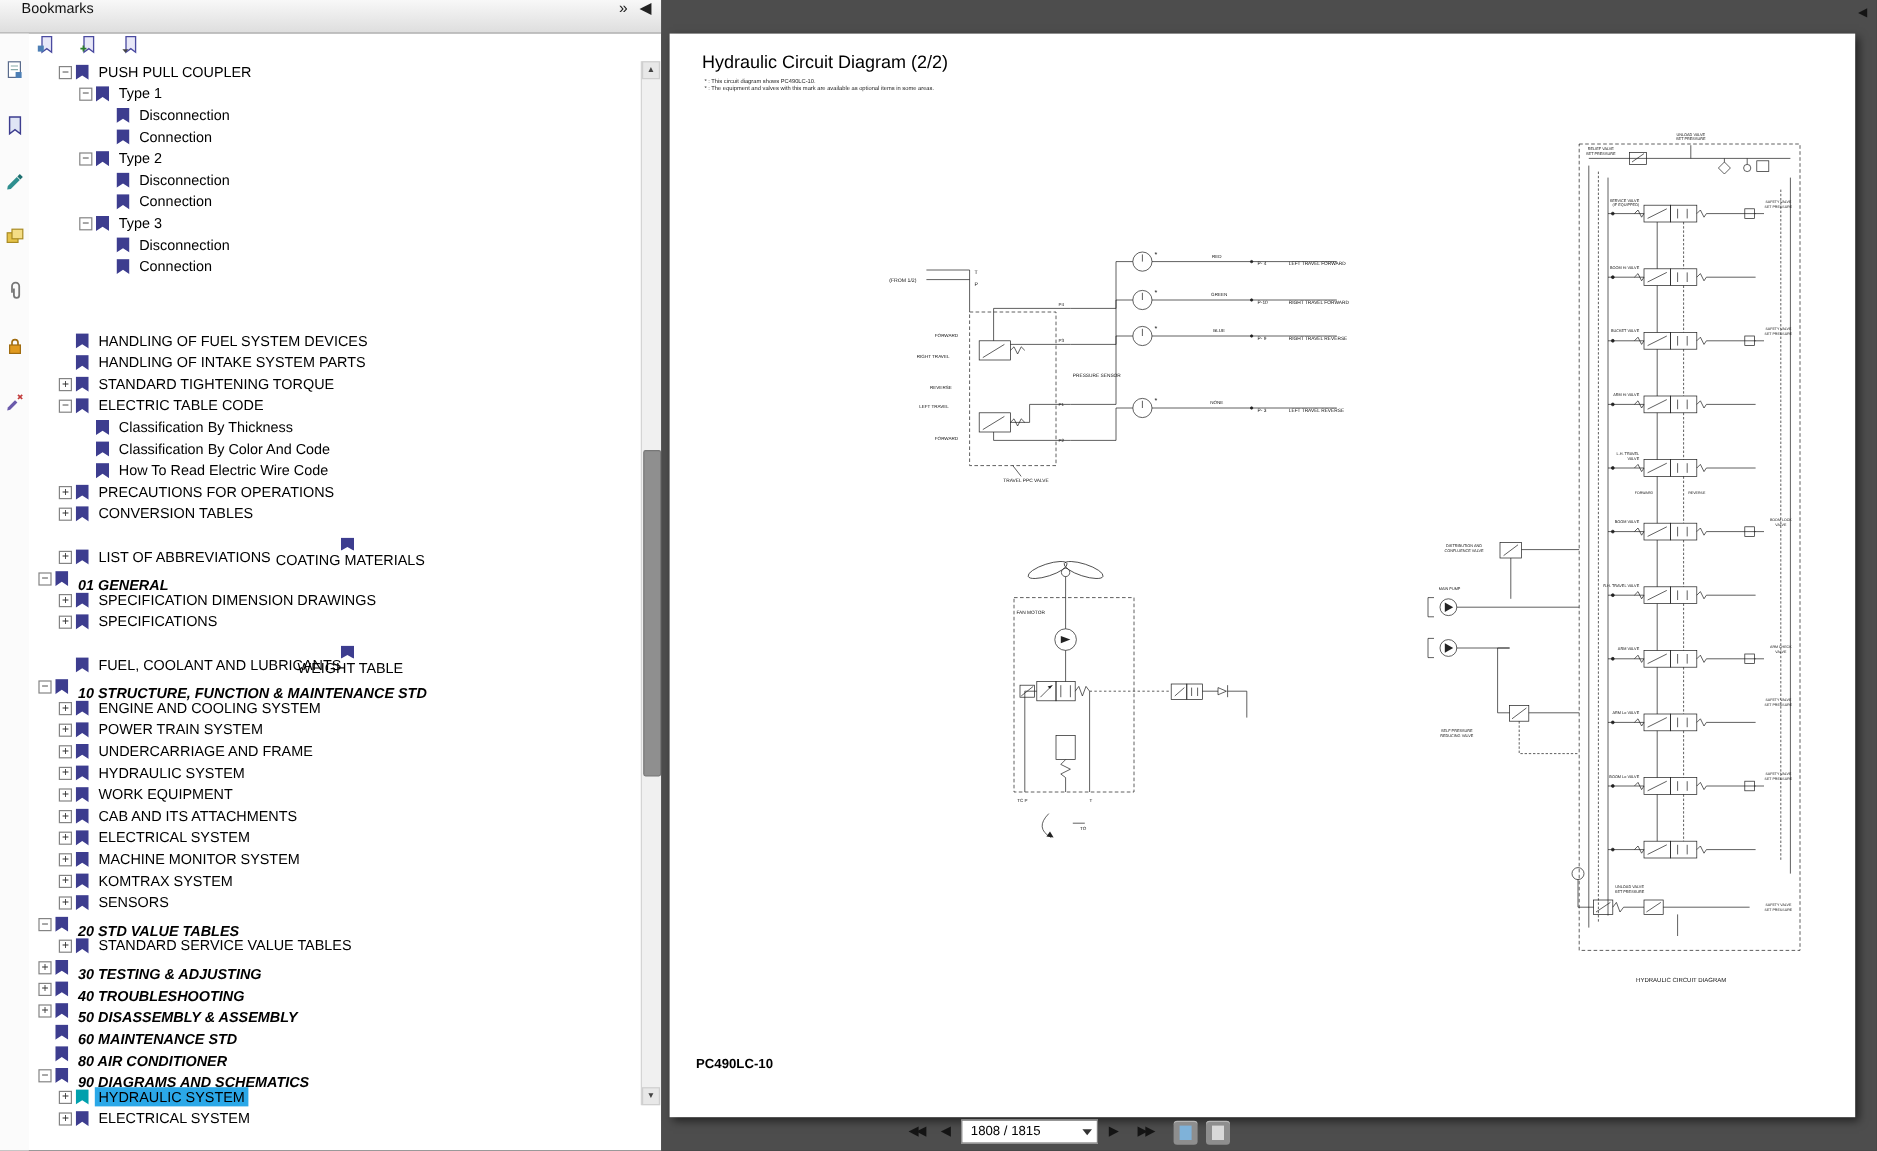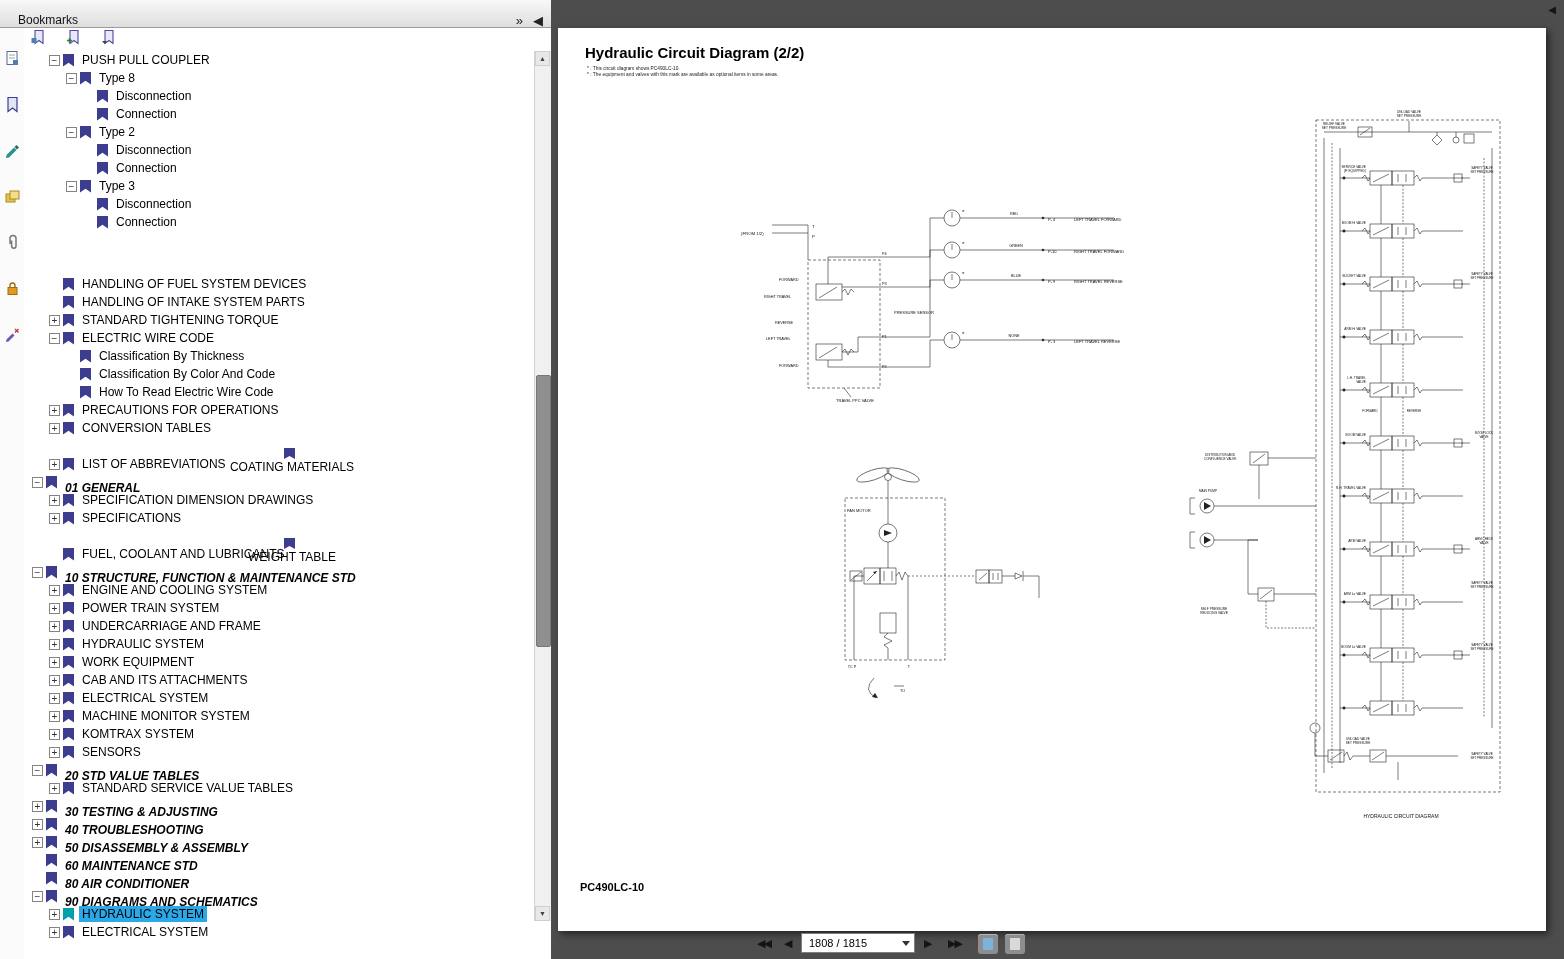--- a/index.html
+++ b/index.html
@@ -2,21 +2,21 @@
 <html><head>
 <meta charset="utf-8">
 <style>
   html,body{margin:0;padding:0;background:#333;}
   .app{position:relative;width:1564px;height:959px;background:#4d4d4d;overflow:hidden;
        font-family:"Liberation Sans",sans-serif;-webkit-font-smoothing:antialiased;}
   
   .sidebar{position:absolute;left:0;top:0;width:551px;height:959px;background:#fff;}
   .sidebar-header{position:absolute;left:0;top:0;right:0;height:27px;
        background:linear-gradient(#f8f8f8,#dedede);border-bottom:1px solid #9b9b9b;
-       display:flex;align-items:flex-end;font-size:12px;color:#111;gap:28px;}
+       display:flex;align-items:flex-start;font-size:12px;color:#111;gap:28px;}
   .sidebar-header .title{margin-left:18px;}
   .hdr-icons{margin-left:auto;display:flex;align-items:center;gap:10px;margin-right:8px;}
   .hdr-icon{font-size:13px;color:#222;cursor:default;line-height:1;}
   .left-strip{position:absolute;left:0;top:28px;width:24px;bottom:0;background:#fbfbfb;
        display:flex;flex-direction:column;align-items:center;padding-top:22px;gap:29px;}
   .strip-icon{width:17px;height:17px;}
   .bm-toolbar{position:absolute;left:24px;top:29px;height:22px;display:flex;gap:18px;padding-left:6px;}
   .bm-tool{width:17px;height:17px;}
   .tree{position:absolute;left:24px;top:51px;right:16px;bottom:0;overflow:hidden;}
   .bm-row{height:18px;display:flex;align-items:center;font-size:12px;color:#000;white-space:nowrap;}
@@ -34,21 +34,21 @@
   .vs-arrow{position:absolute;left:0;width:15px;height:15px;background:#e8e8e8;border:1px solid #cfcfcf;
        box-sizing:border-box;font-size:7px;text-align:center;line-height:13px;color:#444;}
   .vs-up{top:0;} .vs-down{bottom:0;}
   .vs-thumb{position:absolute;left:1px;top:324px;width:13px;height:270px;background:#8f8f8f;
        border:1px solid #777;border-radius:2px;}
   
   .main{position:absolute;left:551px;top:0;right:0;bottom:0;background:#4d4d4d;}
   .corner-icon{position:absolute;right:8px;top:4px;font-size:10px;color:#141414;}
   .page{position:absolute;left:7px;top:28px;width:988px;height:903px;background:#fff;
        box-shadow:3px 3px 7px rgba(0,0,0,.55);}
-  .page-title{position:absolute;left:27px;top:16px;font-size:15px;font-weight:bold;color:#000;}
+  .page-title{position:absolute;left:27px;top:16px;font-size:15px;font-weight:normal;color:#000;}
   .page-notes{position:absolute;left:29px;top:38px;font-size:4.8px;line-height:5.6px;color:#222;}
   .page-model{position:absolute;left:22px;top:853px;font-size:11px;font-weight:bold;color:#000;text-align:center;}
   .diagram-svg{position:absolute;left:0;top:0;width:988px;height:903px;}
   
   .nav-btn{position:absolute;font-size:11px;color:#141414;line-height:1;letter-spacing:-2px;cursor:default;}
   .page-combo{position:absolute;left:801px;top:933px;width:114px;height:20px;background:#fff;
        border:1px solid #7e7e7e;box-sizing:border-box;font-size:11px;color:#000;
        display:flex;align-items:center;padding-left:7px;}
   .combo-caret{margin-left:auto;margin-right:4px;width:0;height:0;border-left:4px solid transparent;
        border-right:4px solid transparent;border-top:5px solid #333;}
@@ -139,21 +139,21 @@
 
     <div class="tree" id="bookmark-tree">
         <div class="bm-row" style="padding-left: 25px;">
           <span class="expander visible">−</span>
           <span class="bm-icon"></span>
           <span class="bm-label">PUSH PULL COUPLER</span>
         </div>
         <div class="bm-row" style="padding-left: 42px;">
           <span class="expander visible">−</span>
           <span class="bm-icon"></span>
-          <span class="bm-label">Type 8</span>
+          <span class="bm-label">Type 1</span>
         </div>
         <div class="bm-row" style="padding-left: 59px;">
           <span class="expander"></span>
           <span class="bm-icon"></span>
           <span class="bm-label">Disconnection</span>
         </div>
         <div class="bm-row" style="padding-left: 59px;">
           <span class="expander"></span>
           <span class="bm-icon"></span>
           <span class="bm-label">Connection</span>
@@ -199,21 +199,21 @@
           <span class="bm-label">HANDLING OF INTAKE SYSTEM PARTS</span>
         </div>
         <div class="bm-row" style="padding-left: 25px;">
           <span class="expander visible">+</span>
           <span class="bm-icon"></span>
           <span class="bm-label">STANDARD TIGHTENING TORQUE</span>
         </div>
         <div class="bm-row" style="padding-left: 25px;">
           <span class="expander visible">−</span>
           <span class="bm-icon"></span>
-          <span class="bm-label">ELECTRIC WIRE CODE</span>
+          <span class="bm-label">ELECTRIC TABLE CODE</span>
         </div>
         <div class="bm-row" style="padding-left: 42px;">
           <span class="expander"></span>
           <span class="bm-icon"></span>
           <span class="bm-label">Classification By Thickness</span>
         </div>
         <div class="bm-row" style="padding-left: 42px; align-items: center;">
           <span class="expander"></span>
           <span class="bm-icon"></span>
           <span class="bm-label">Classification By Color And Code</span>

